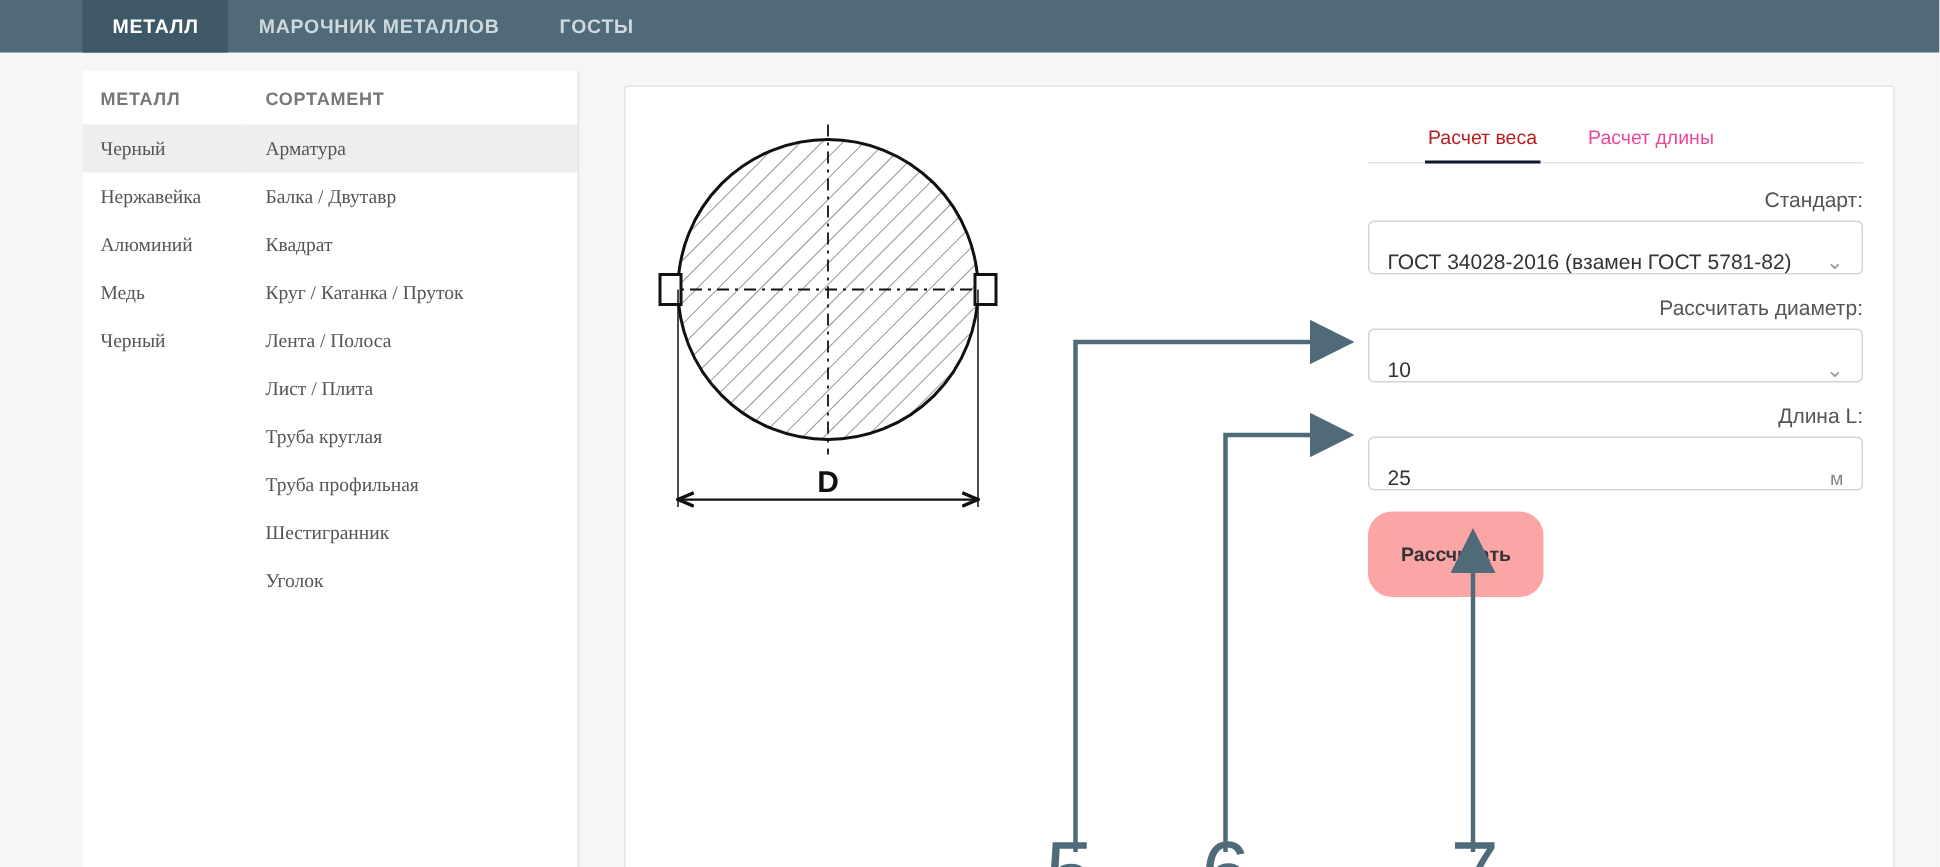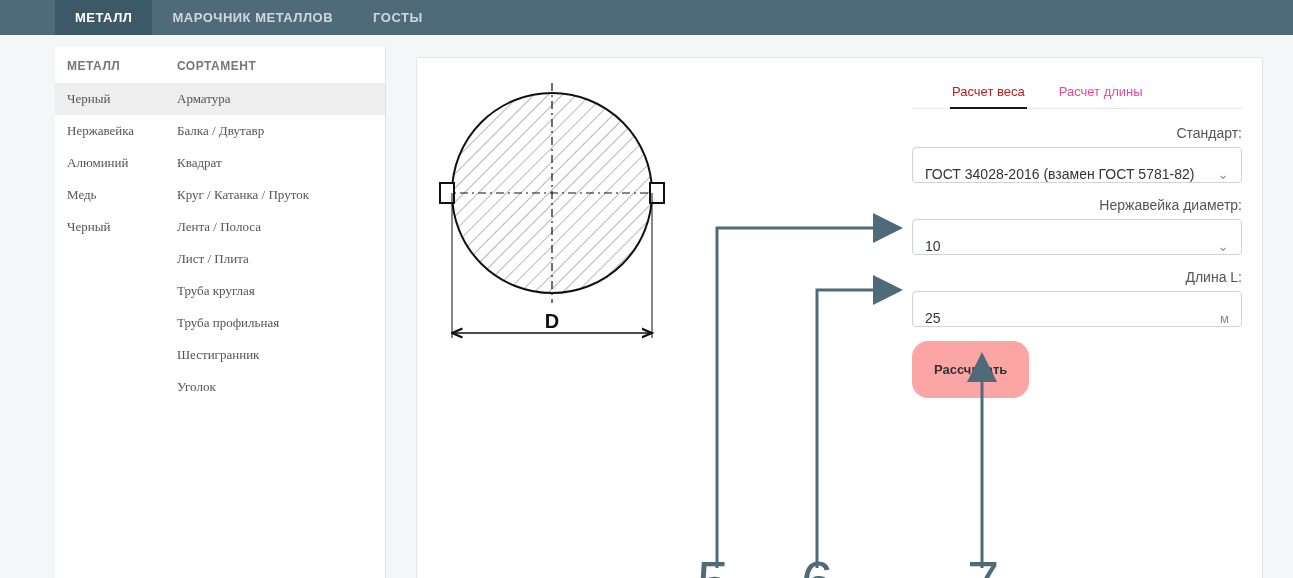--- a/index.html
+++ b/index.html
@@ -107,21 +107,21 @@
 
         <div class="field-row">
           <div class="field-label">Стандарт:</div>
           <div class="select">
             <span>ГОСТ 34028-2016 (взамен ГОСТ 5781-82)</span>
             <span class="chev">⌄</span>
           </div>
         </div>
 
         <div class="field-row">
-          <div class="field-label">Нержавейка диаметр:</div>
+          <div class="field-label">Рассчитать диаметр:</div>
           <div class="select">
             <span>10</span>
             <span class="chev">⌄</span>
           </div>
         </div>
 
         <div class="field-row">
           <div class="field-label">Длина L:</div>
           <div class="input">
             <input type="text" value="25" style="">

